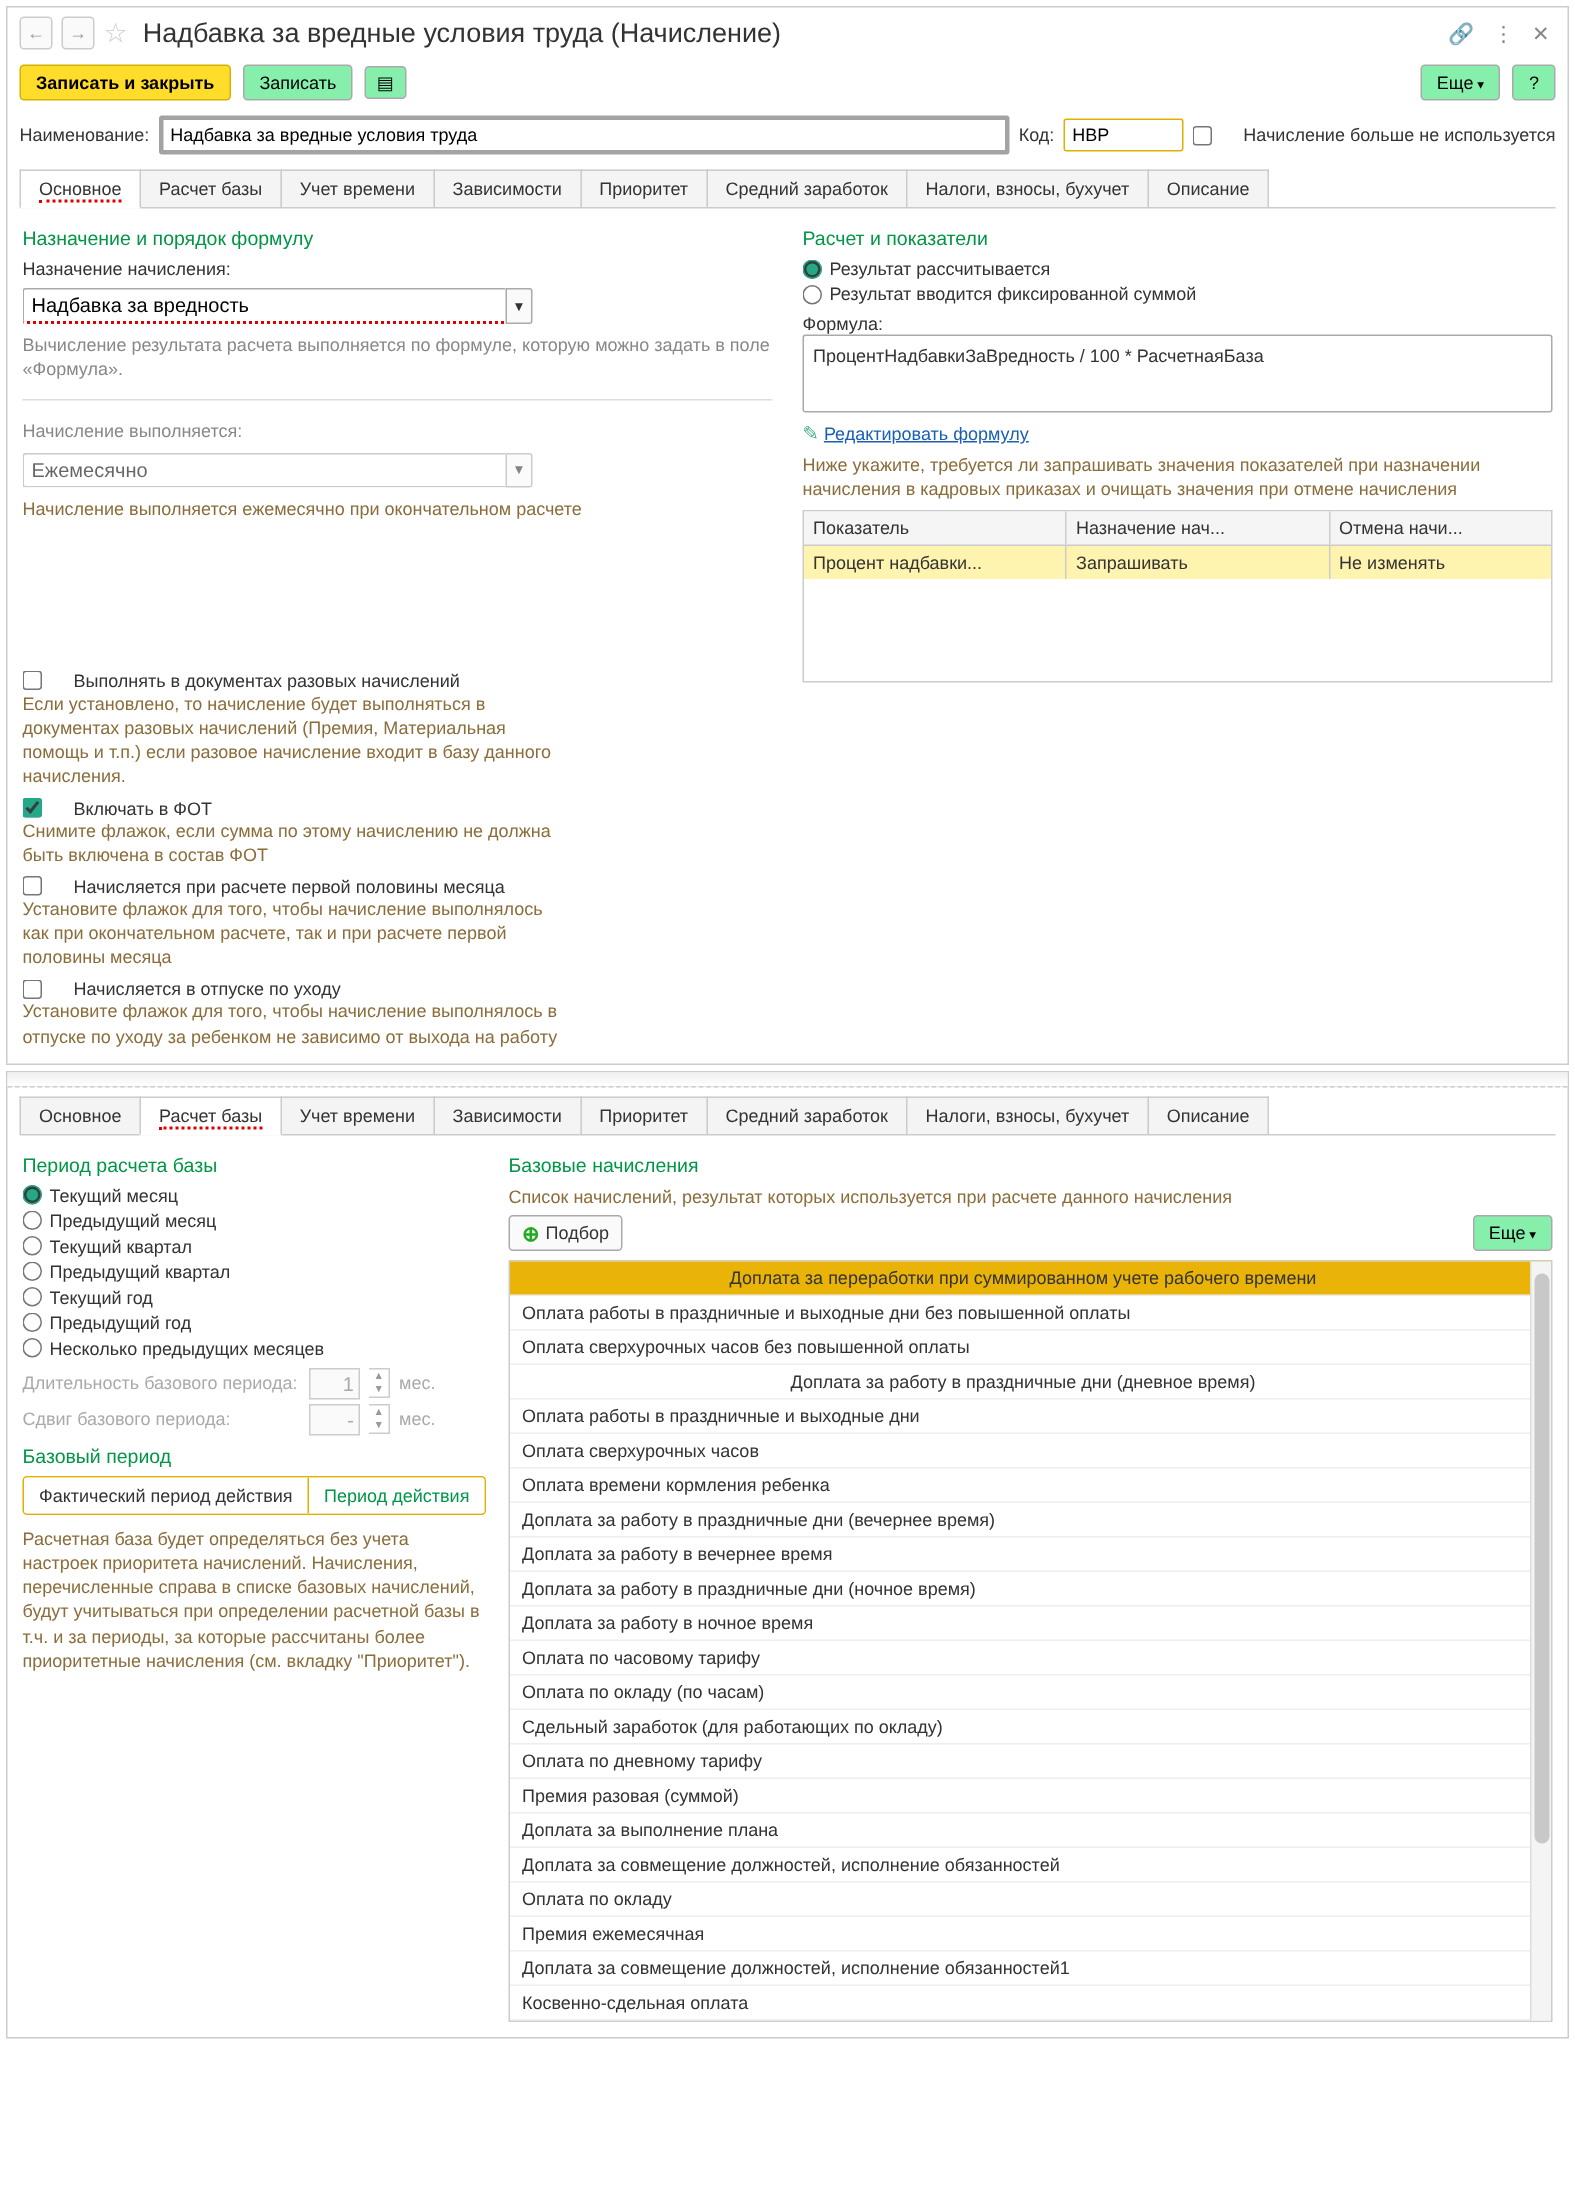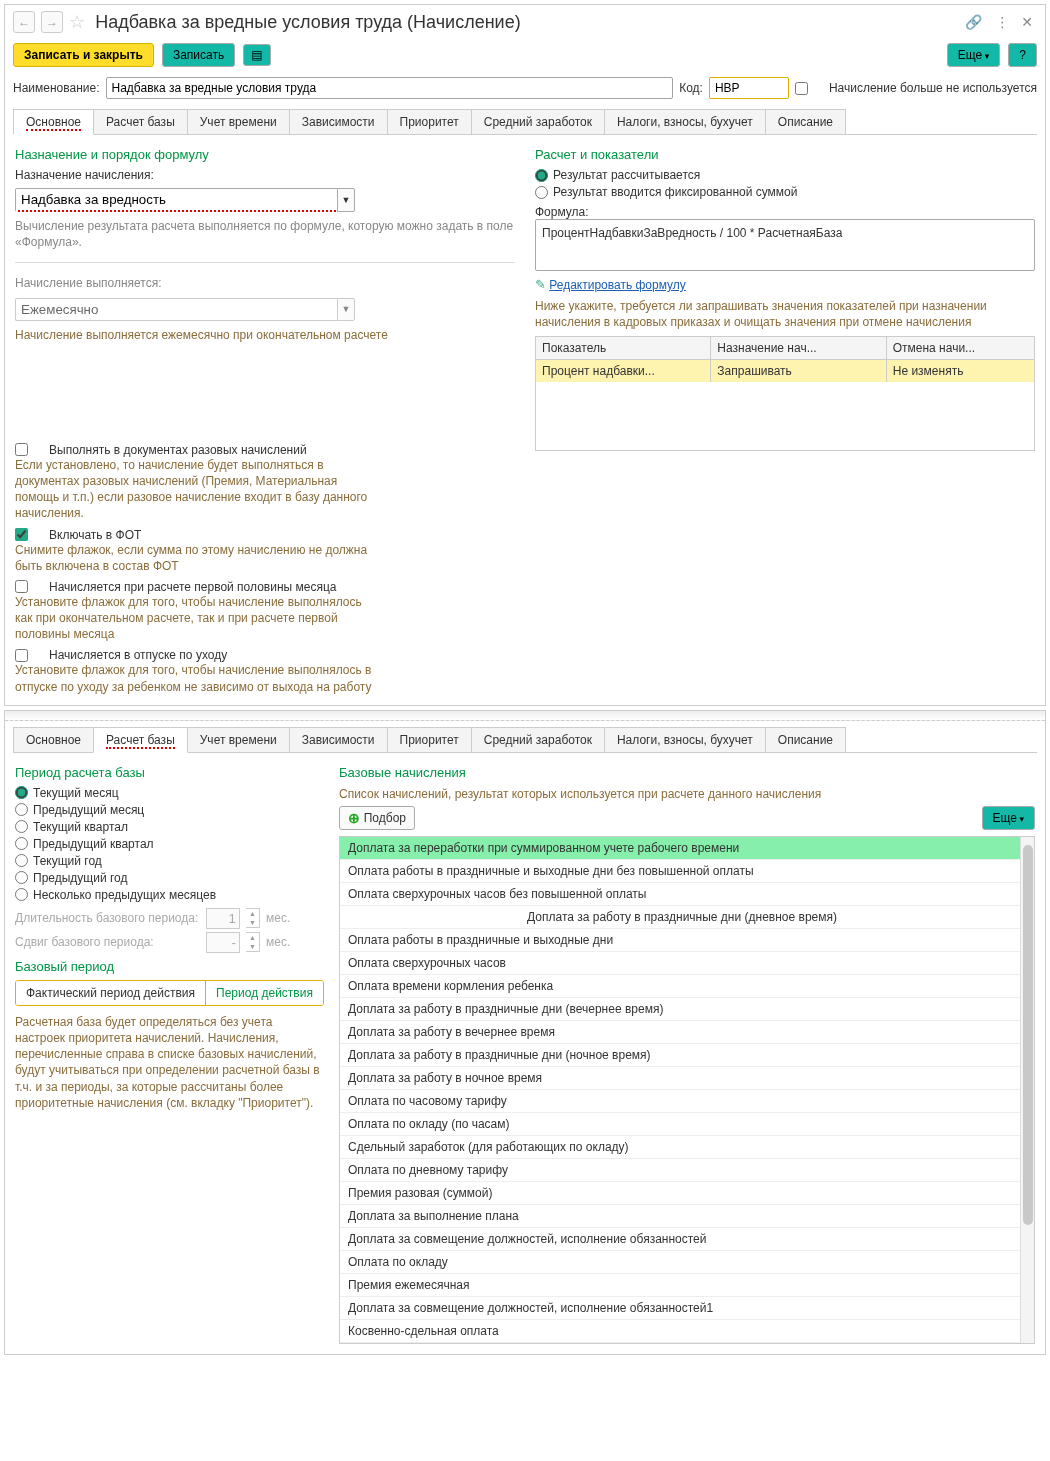--- a/index.html
+++ b/index.html
@@ -5,28 +5,28 @@
   * { box-sizing: border-box; }
   body { margin: 0; padding: 4px; font-family: Arial, sans-serif; font-size: 12px; color: #333; background: #fff; }
   .frame { border: 1px solid #ccc; background: #fff; }
   .hdr { display: flex; align-items: center; padding: 6px 8px; gap: 6px; }
   .nav-btn { width: 22px; height: 22px; border: 1px solid #ccc; background: #fafafa; display: flex; align-items: center; justify-content: center; border-radius: 3px; color: #999; cursor: pointer; }
   .star { color: #ccc; font-size: 18px; }
   .title { font-size: 18px; color: #333; margin-left: 4px; }
   .hdr-right { margin-left: auto; display: flex; gap: 4px; align-items: center; color: #888; }
   .hdr-right span { cursor: pointer; padding: 2px 4px; font-size: 14px; }
   .toolbar { display: flex; align-items: center; gap: 8px; padding: 4px 8px 8px; }
-  .btn { border: 1px solid #aaa; background: #14b8a6; padding: 4px 10px; border-radius: 3px; cursor: pointer; font-size: 12px; }
+  .btn { border: 1px solid #aaa; background: #86efac; padding: 4px 10px; border-radius: 3px; cursor: pointer; font-size: 12px; }
   .btn.yellow { background: #ffdd2a; border-color: #d4b300; font-weight: bold; }
   .btn.icon { padding: 3px 7px; }
   .btn.more::after { content: " ▾"; font-size: 9px; }
   .spacer { flex: 1; }
   .row { display: flex; align-items: center; gap: 6px; padding: 2px 8px; }
   .lbl { white-space: nowrap; }
-  .inp { border: 1px solid #a3a3a3; padding: 3px 5px; font-size: 12px; border-radius: 2px; }
+  .inp { border: 3px solid #a3a3a3; padding: 3px 5px; font-size: 12px; border-radius: 2px; }
   .inp.wide { flex: 1; }
   .inp.code { width: 80px; border: 1px solid #e0b000; }
   .chk { display: flex; align-items: center; gap: 21px; }
   .chk input { margin: 0; }
   .tabs { display: flex; border-bottom: 1px solid #ccc; margin: 8px 8px 0; }
   .tab { padding: 5px 12px; border: 1px solid transparent; border-bottom: none; cursor: pointer; color: #333; background: #f4f4f4; border-color: #ccc; margin-right: -1px; }
   .tab.active { background: #fff; position: relative; z-index: 1; border-bottom: 1px solid #fff; margin-bottom: -1px; }
   .tab.active .dotted { border-bottom: 2px dotted #d00; }
   .body { display: flex; padding: 10px; gap: 20px; }
   .col { flex: 1; min-width: 0; }
@@ -62,21 +62,21 @@
   .spin .unit { color: #aaa; }
   .toggle-grp { display: flex; border: 1px solid #e0b000; border-radius: 3px; overflow: hidden; margin: 4px 0 8px; width: fit-content; align-items: flex-end; }
   .toggle-grp .opt { padding: 5px 10px; cursor: pointer; background: #fff; }
   .toggle-grp .opt.on { background: #fff; color: #009646; }
   .toggle-grp .opt:first-child { border-right: 1px solid #e0b000; }
   .list-toolbar { display: flex; gap: 6px; margin: 4px 0 6px; }
   .add-btn { border: 1px solid #aaa; padding: 3px 8px; border-radius: 3px; display: flex; align-items: center; gap: 4px; cursor: pointer; background: #fafafa; }
   .plus { color: #2a2; font-size: 14px; font-weight: bold; }
   .list { border: 1px solid #ccc; position: relative; }
   .list-item { padding: 4px 8px; border-bottom: 1px solid #eee; cursor: pointer; }
-  .list-item.sel { background: #86efac; }
+  .list-item.sel { background: #eab308; text-align: center; }
   .scroll-track { position: absolute; right: 0; top: 0; bottom: 0; width: 14px; background: #f4f4f4; border-left: 1px solid #ddd; }
   .scroll-thumb { position: absolute; right: 1px; top: 8px; width: 10px; height: 380px; background: #c8c8c8; border-radius: 5px; }
   hr.sep { border: none; border-top: 1px solid #ddd; margin: 12px 0; }
   .mt6 { margin-top: 6px; }
 </style>
 </head>
 <body>
 
 <div class="frame">
   <div class="hdr">

